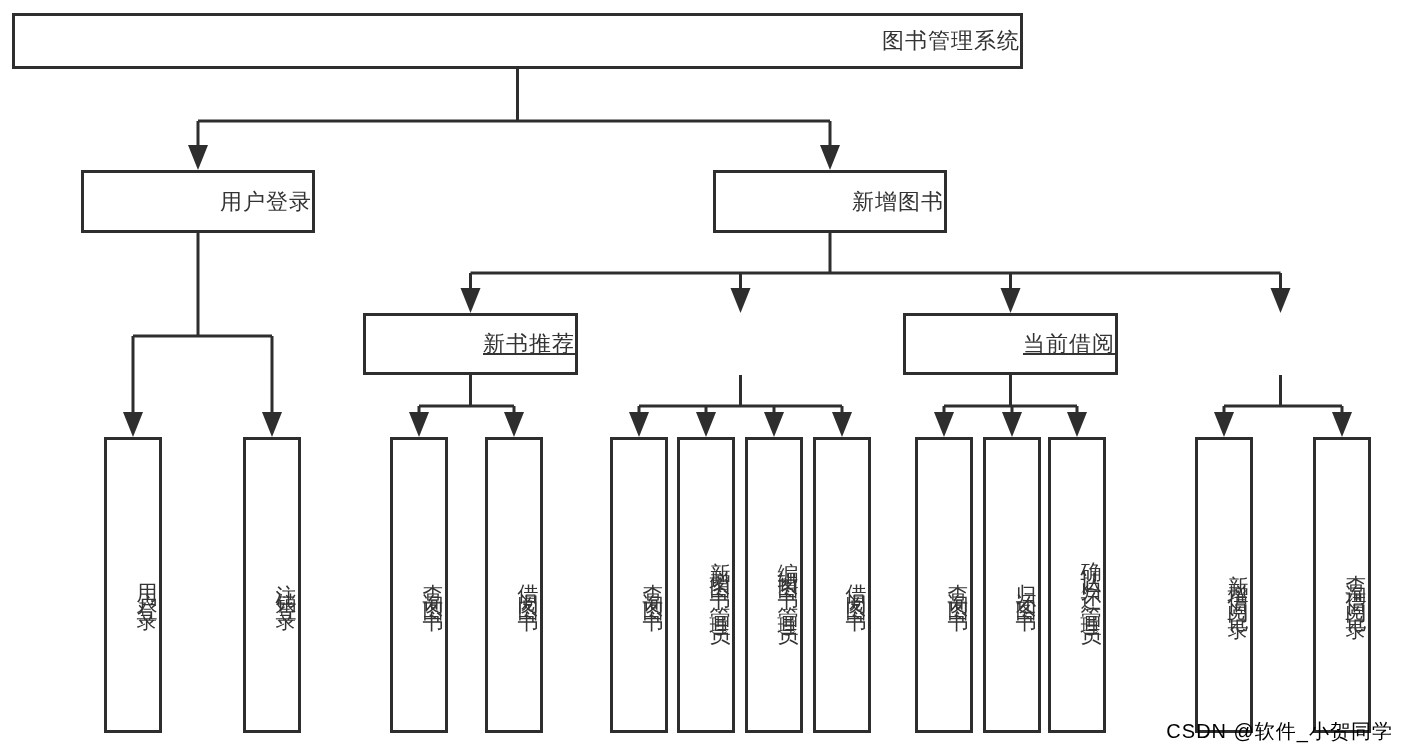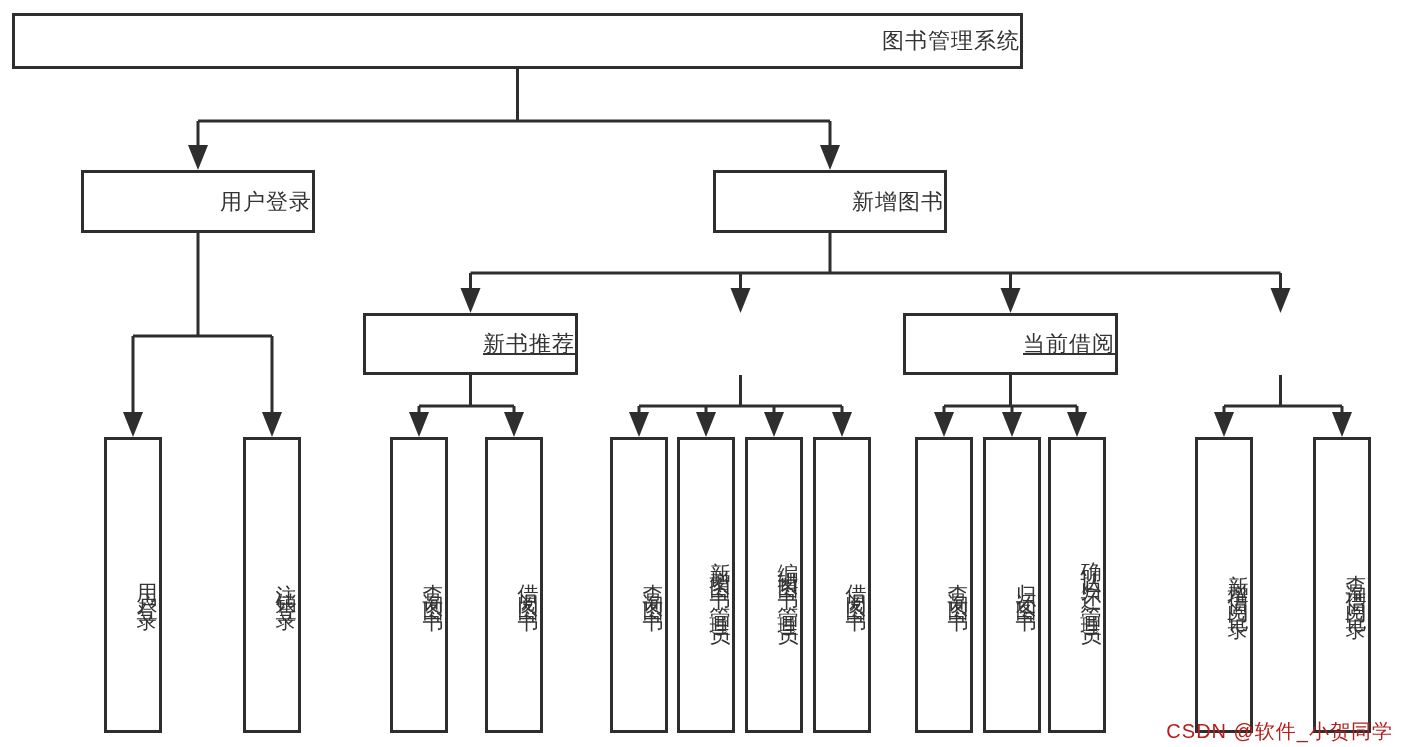--- a/index.html
+++ b/index.html
@@ -49,21 +49,21 @@
     line-height: 1.1;
     color: #333333;
     white-space: nowrap;
   }
   .watermark {
     position: absolute;
     right: 12px;
     bottom: 2px;
     font-size: 20px;
     letter-spacing: 1px;
-    color: #b91c1c;
+    color: #000000;
     z-index: 5;
     white-space: nowrap;
   }
 </style>
 </head>
 <body>
 
 <div class="stage">
 
   <svg class="connectors" viewBox="0 0 1405 747" aria-hidden="true">

